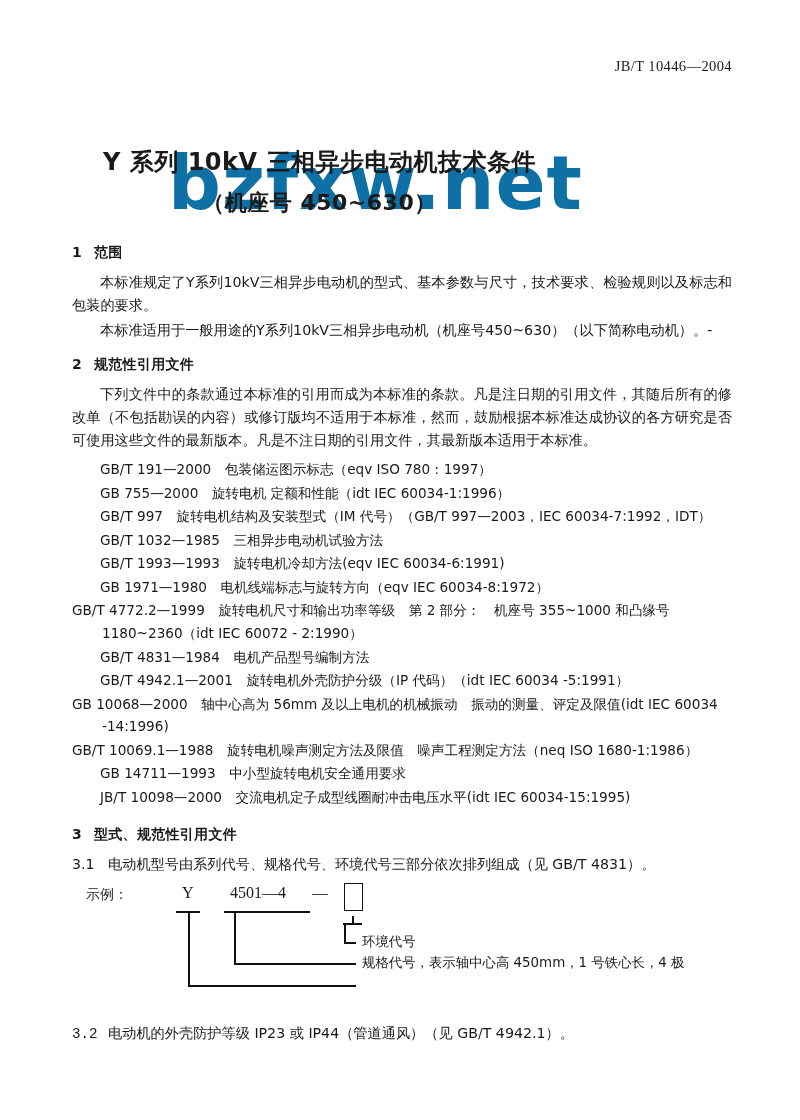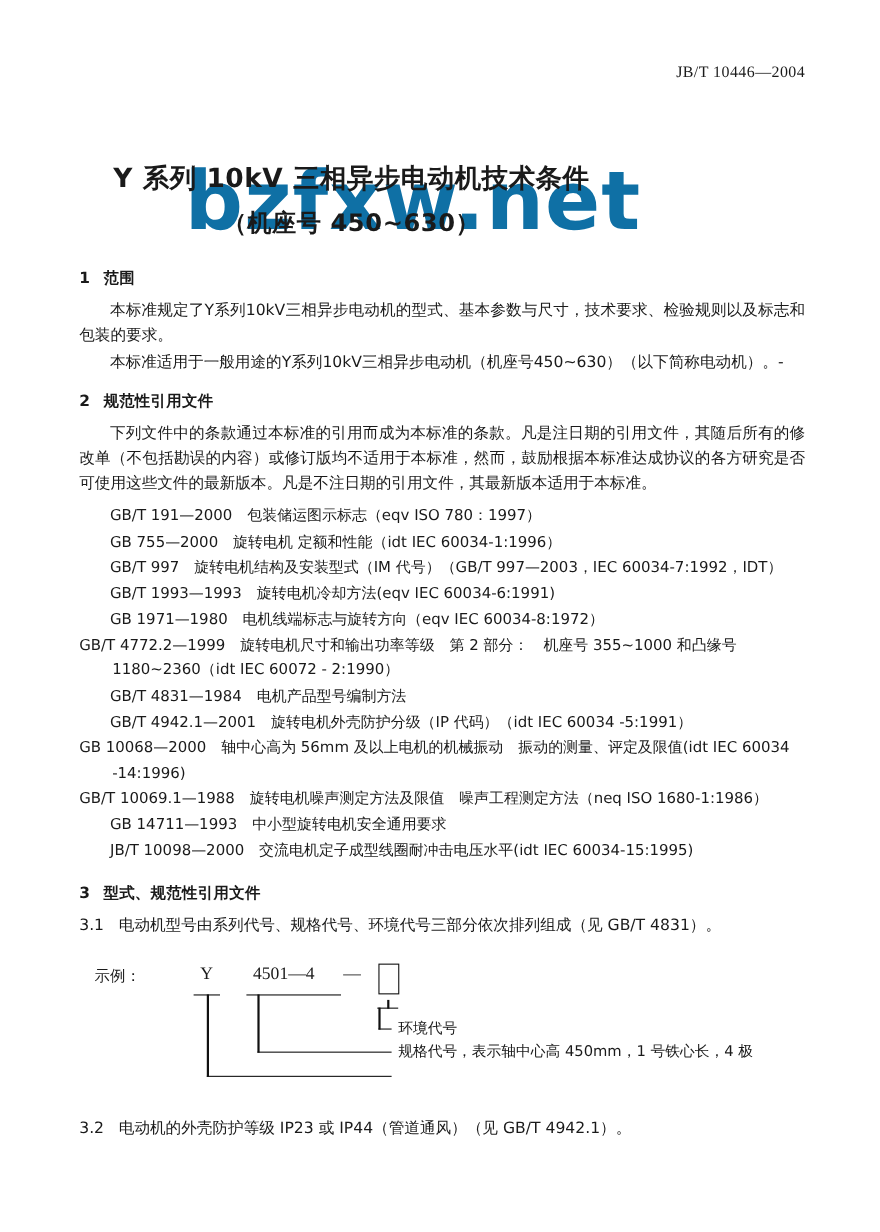--- a/index.html
+++ b/index.html
@@ -123,21 +123,21 @@
   .ref-list li.wrap {
     padding-left: 30px;
     text-indent: -30px;
   }
 
   
   .diagram {
     position: relative;
     width: 600px;
     height: 128px;
-    margin: 22px 0 0 0;
+    margin: 6px 0 0 0;
   }
   .dg-label {
     position: absolute;
     font-family: "DejaVu Sans", sans-serif;
     font-size: 14px;
     white-space: nowrap;
   }
   .dg-mono {
     position: absolute;
     font-family: "Liberation Serif", serif;
@@ -194,20 +194,21 @@
 
       <div class="sec-head">
         <span class="num">2</span><span>规范性引用文件</span>
       </div>
       <p class="para">下列文件中的条款通过本标准的引用而成为本标准的条款。凡是注日期的引用文件，其随后所有的修改单（不包括勘误的内容）或修订版均不适用于本标准，然而，鼓励根据本标准达成协议的各方研究是否可使用这些文件的最新版本。凡是不注日期的引用文件，其最新版本适用于本标准。</p>
 
       <ul class="ref-list">
         <li>GB/T 191—2000　包装储运图示标志（eqv ISO 780：1997）</li>
         <li>GB 755—2000　旋转电机 定额和性能（idt IEC 60034-1:1996）</li>
         <li>GB/T 997　旋转电机结构及安装型式（IM 代号）（GB/T 997—2003，IEC 60034-7:1992，IDT）</li>
+        <li>GB/T 1032—1985　三相异步电动机试验方法</li>
         <li>GB/T 1993—1993　旋转电机冷却方法(eqv IEC 60034-6:1991)</li>
         <li>GB 1971—1980　电机线端标志与旋转方向（eqv IEC 60034-8:1972）</li>
         <li class="wrap">GB/T 4772.2—1999　旋转电机尺寸和输出功率等级　第 2 部分：　机座号 355~1000 和凸缘号 1180~2360（idt IEC 60072 - 2:1990）</li>
         <li>GB/T 4831—1984　电机产品型号编制方法</li>
         <li>GB/T 4942.1—2001　旋转电机外壳防护分级（IP 代码）（idt IEC 60034 -5:1991）</li>
         <li class="wrap">GB 10068—2000　轴中心高为 56mm 及以上电机的机械振动　振动的测量、评定及限值(idt IEC 60034 -14:1996)</li>
         <li class="wrap">GB/T 10069.1—1988　旋转电机噪声测定方法及限值　噪声工程测定方法（neq ISO 1680-1:1986）</li>
         <li>GB 14711—1993　中小型旋转电机安全通用要求</li>
         <li>JB/T 10098—2000　交流电机定子成型线圈耐冲击电压水平(idt IEC 60034-15:1995)</li>
       </ul>
@@ -244,19 +245,19 @@
         <div class="hline" style="left:271px; top:41px; width:19px;"></div>
         <div class="vline" style="left:272px; top:41px; height:20px;"></div>
         <div class="hline" style="left:272px; top:60px; width:12px;"></div>
 
         <div class="dg-note" style="left:290px; top:51px;">环境代号</div>
         <div class="dg-note" style="left:290px; top:72px;">规格代号，表示轴中心高 450mm，1 号铁心长，4 极</div>
 
       </div>
 
       <p class="para" style="text-indent:0; margin-top:12px;">
-        <span style="display:inline-block;min-width:36px;">3.2</span><span>电动机的外壳防护等级 IP23 或 IP44（管道通风）（见 GB/T 4942.1）。</span>
+        <span style="display:inline-block;min-width:36px;font-family:Liberation Mono, monospace;">3.2</span><span>电动机的外壳防护等级 IP23 或 IP44（管道通风）（见 GB/T 4942.1）。</span>
       </p>
 
     </div>
 
   </div>
 </div>
 
 </body></html>

